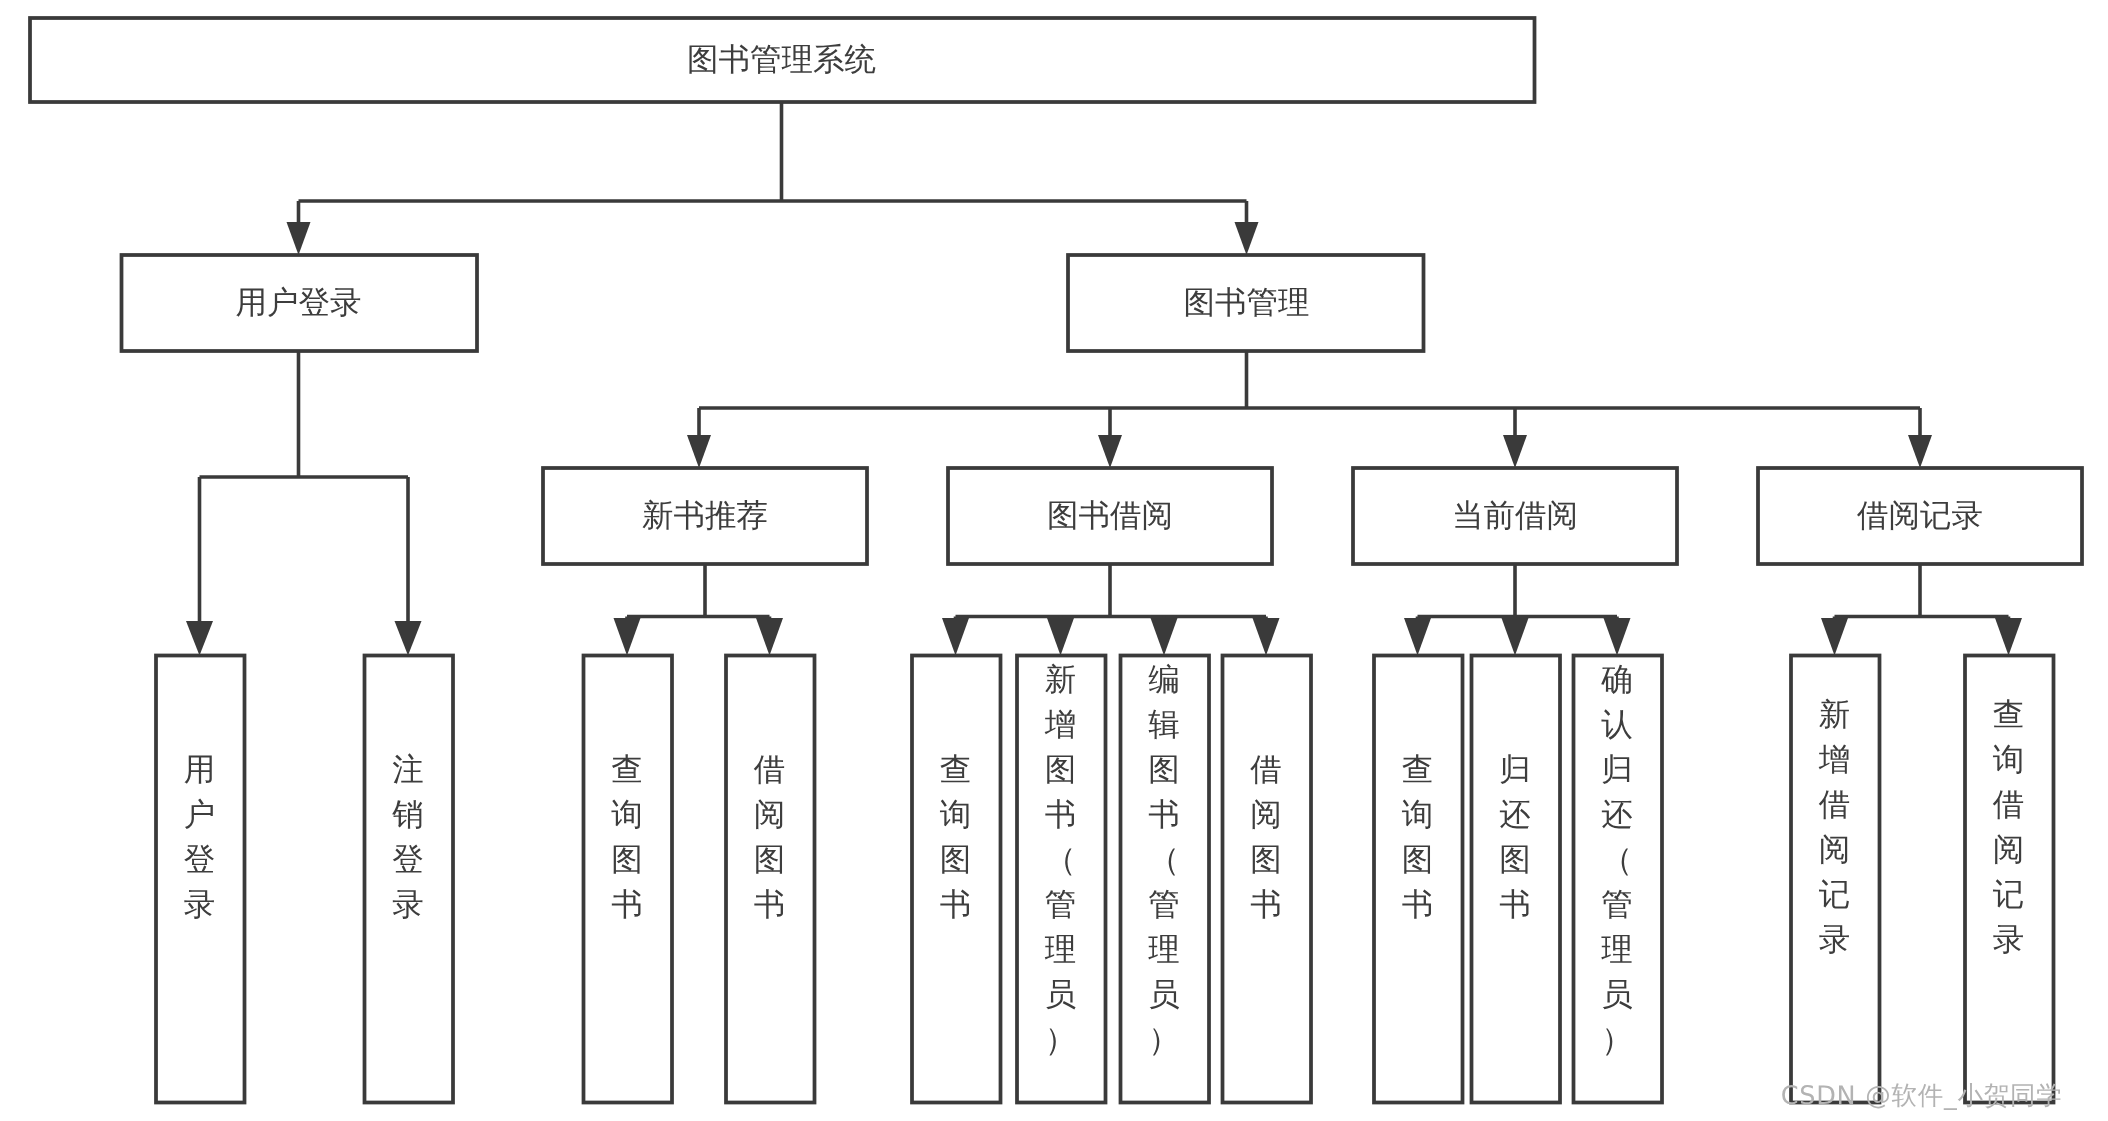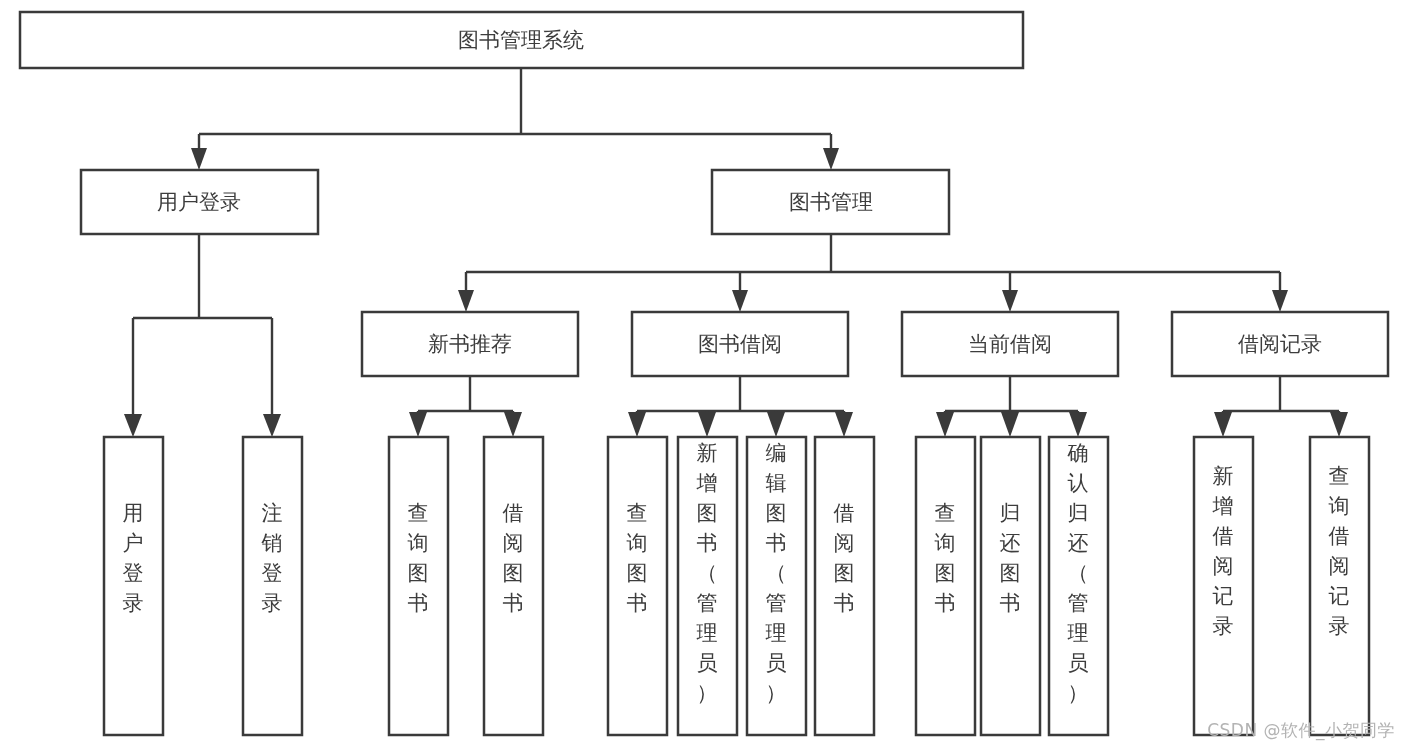--- a/index.html
+++ b/index.html
@@ -49,21 +49,21 @@
     dominant-baseline: middle;
   }
   .node-label-v {
     font-family: "DejaVu Sans", "Liberation Sans", sans-serif;
     fill: #3d3d3d;
     font-size: 21px;
     text-anchor: middle;
   }
   .watermark {
     position: absolute;
-    right: 10px;
+    right: 30px;
     bottom: 5px;
     font-family: "DejaVu Sans", "Liberation Sans", sans-serif;
     font-size: 17px;
     color: #b3b3b3;
     letter-spacing: 0.5px;
     white-space: nowrap;
     pointer-events: none;
   }
 </style>
 </head>

